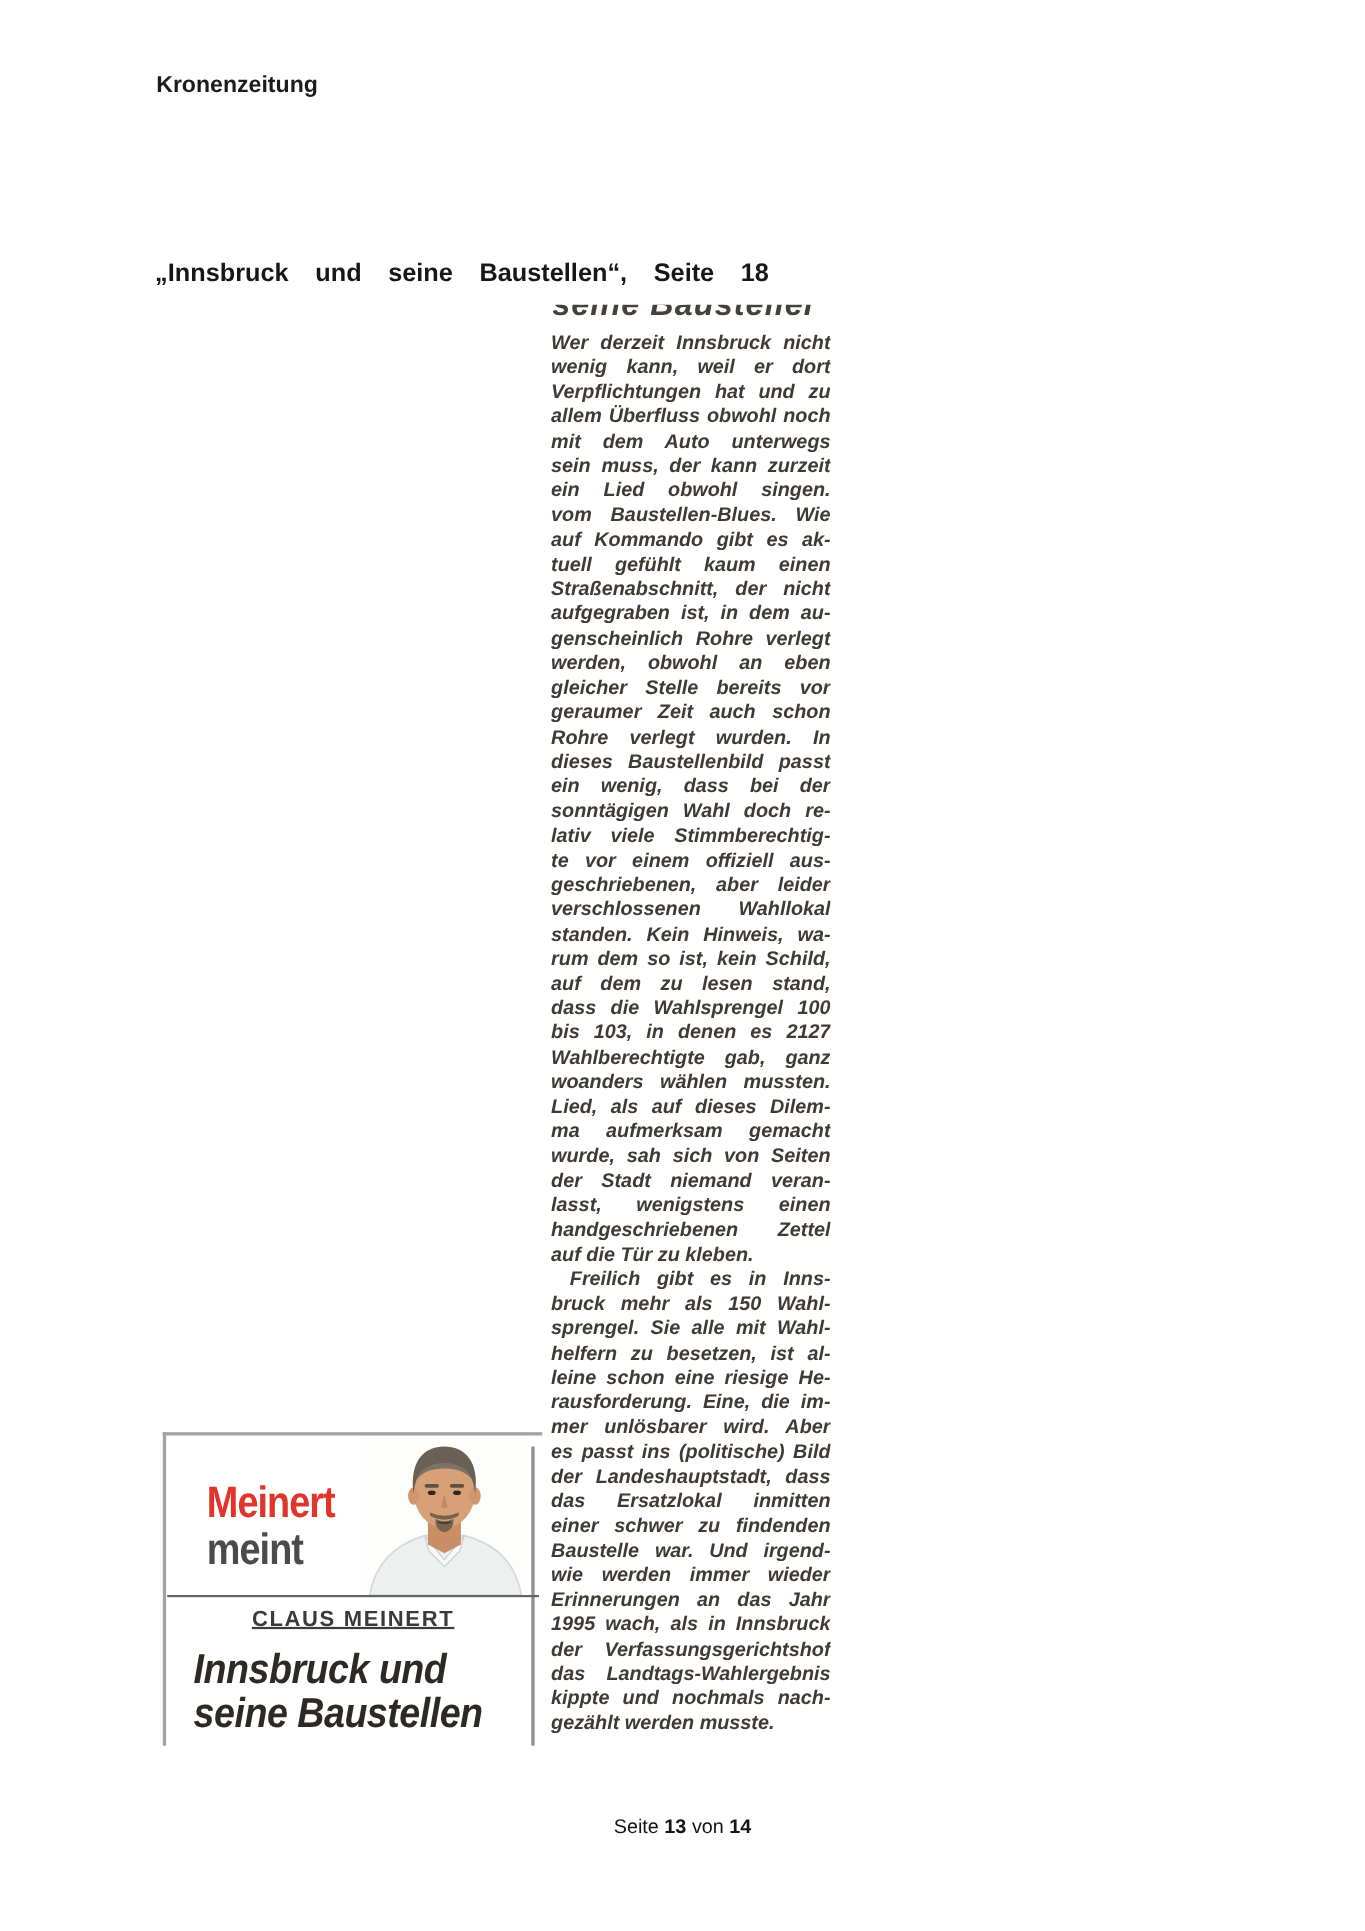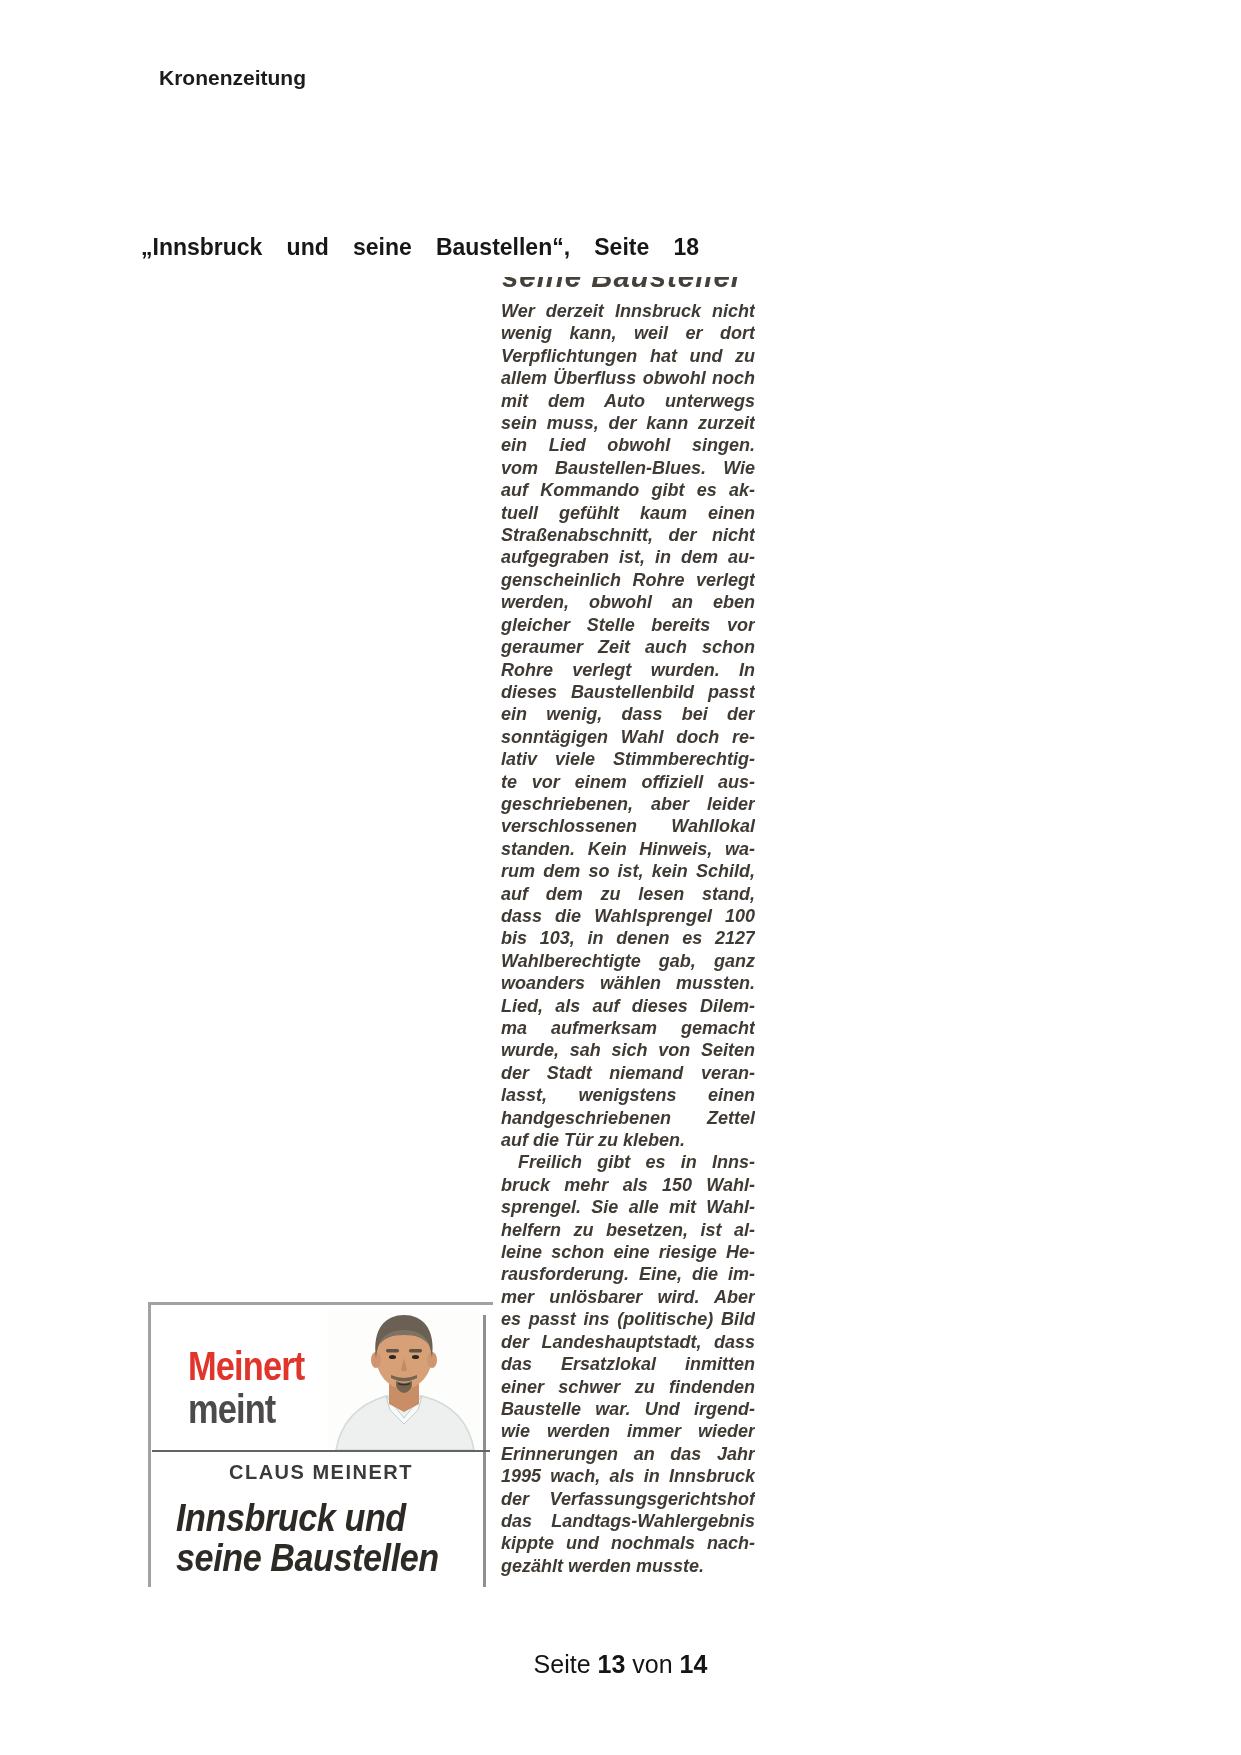--- a/index.html
+++ b/index.html
@@ -7,21 +7,21 @@
     position:relative;
     width:1241px;height:1755px;
     background:#ffffff;
     font-family:"Liberation Sans",sans-serif;
     color:#1a1a1a;
     overflow:hidden;
   }
   
   .publication{
     position:absolute;left:142px;top:66px;
-    font-size:21px;font-weight:bold;color:#1c1c1c;margin-left:17px;
+    font-size:21px;font-weight:bold;color:#1c1c1c;
   }
   .doc-headline{
     position:absolute;left:141px;top:234px;width:558px;
     font-size:23px;font-weight:bold;color:#171717;
     text-align:justify;text-align-last:justify;
     white-space:normal;
   }
   
   .clipped-headline{
     position:absolute;left:502px;top:277px;width:236px;height:18px;
@@ -58,33 +58,34 @@
     position:absolute;left:188px;top:1389px;
     font-size:40px;line-height:40px;font-weight:bold;color:#4d4a4a;
     transform:scaleX(0.86);transform-origin:left top;letter-spacing:-1px;
   }
   .portrait{position:absolute;left:328px;top:1306px;width:152px;height:144px;}
   .author-divider{position:absolute;left:152px;top:1450px;width:338px;height:2px;background:#646464;}
   .author-name{
     position:absolute;left:151px;top:1461px;width:340px;
     text-align:center;font-size:20px;font-weight:bold;color:#3a3a3a;
     letter-spacing:1.5px;
+    text-decoration:underline;
   }
   .box-title{
     position:absolute;left:176px;
     font-size:38px;line-height:38px;font-weight:bold;font-style:italic;
     color:#2d2a26;letter-spacing:-0.5px;
     transform:scaleX(0.9);transform-origin:left top;white-space:nowrap;
   }
   .box-title.l1{top:1499px;}
   .box-title.l2{top:1539px;}
   
   .page-footer{
     position:absolute;left:0;top:1650px;width:1241px;
-    text-align:center;font-size:25px;color:#141414;
+    text-align:center;font-size:18px;color:#141414;
   }
   .page-footer .b{font-weight:bold;}
 </style>
 </head>
 <body>
 
 <div class="page">
 
   <div class="publication">Kronenzeitung</div>
   <div class="doc-headline">„Innsbruck und seine Baustellen“, Seite 18</div>

